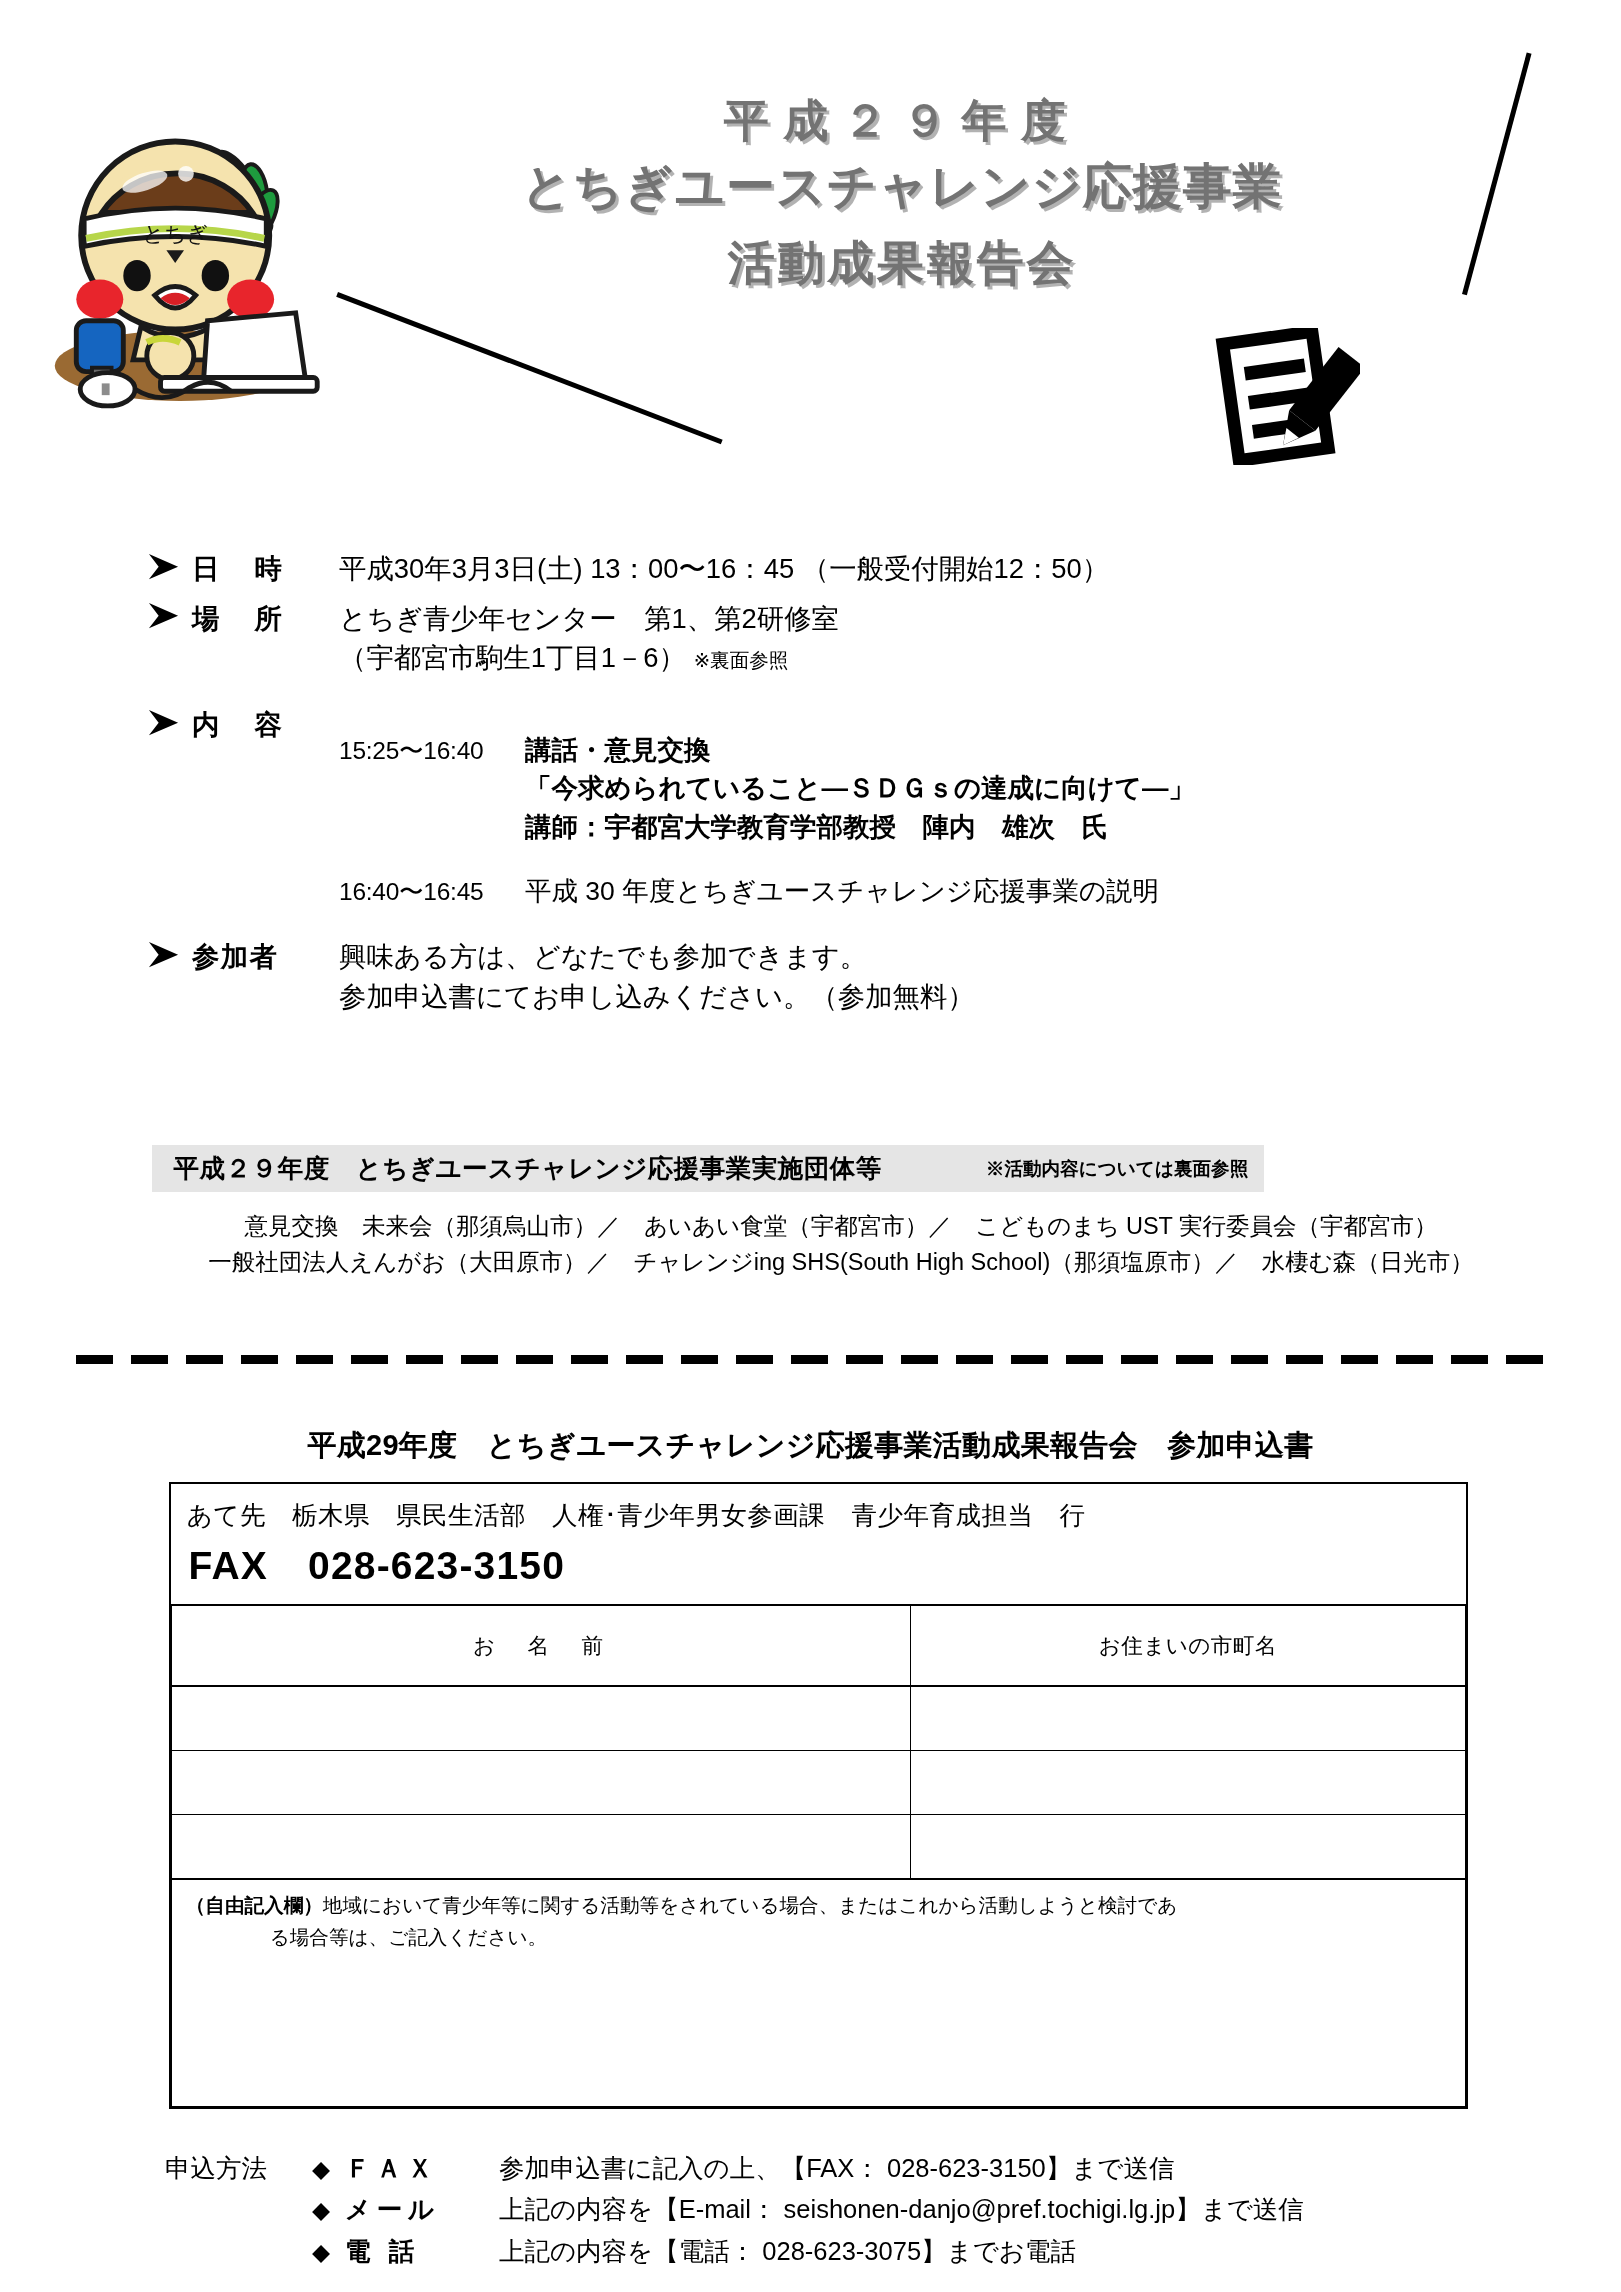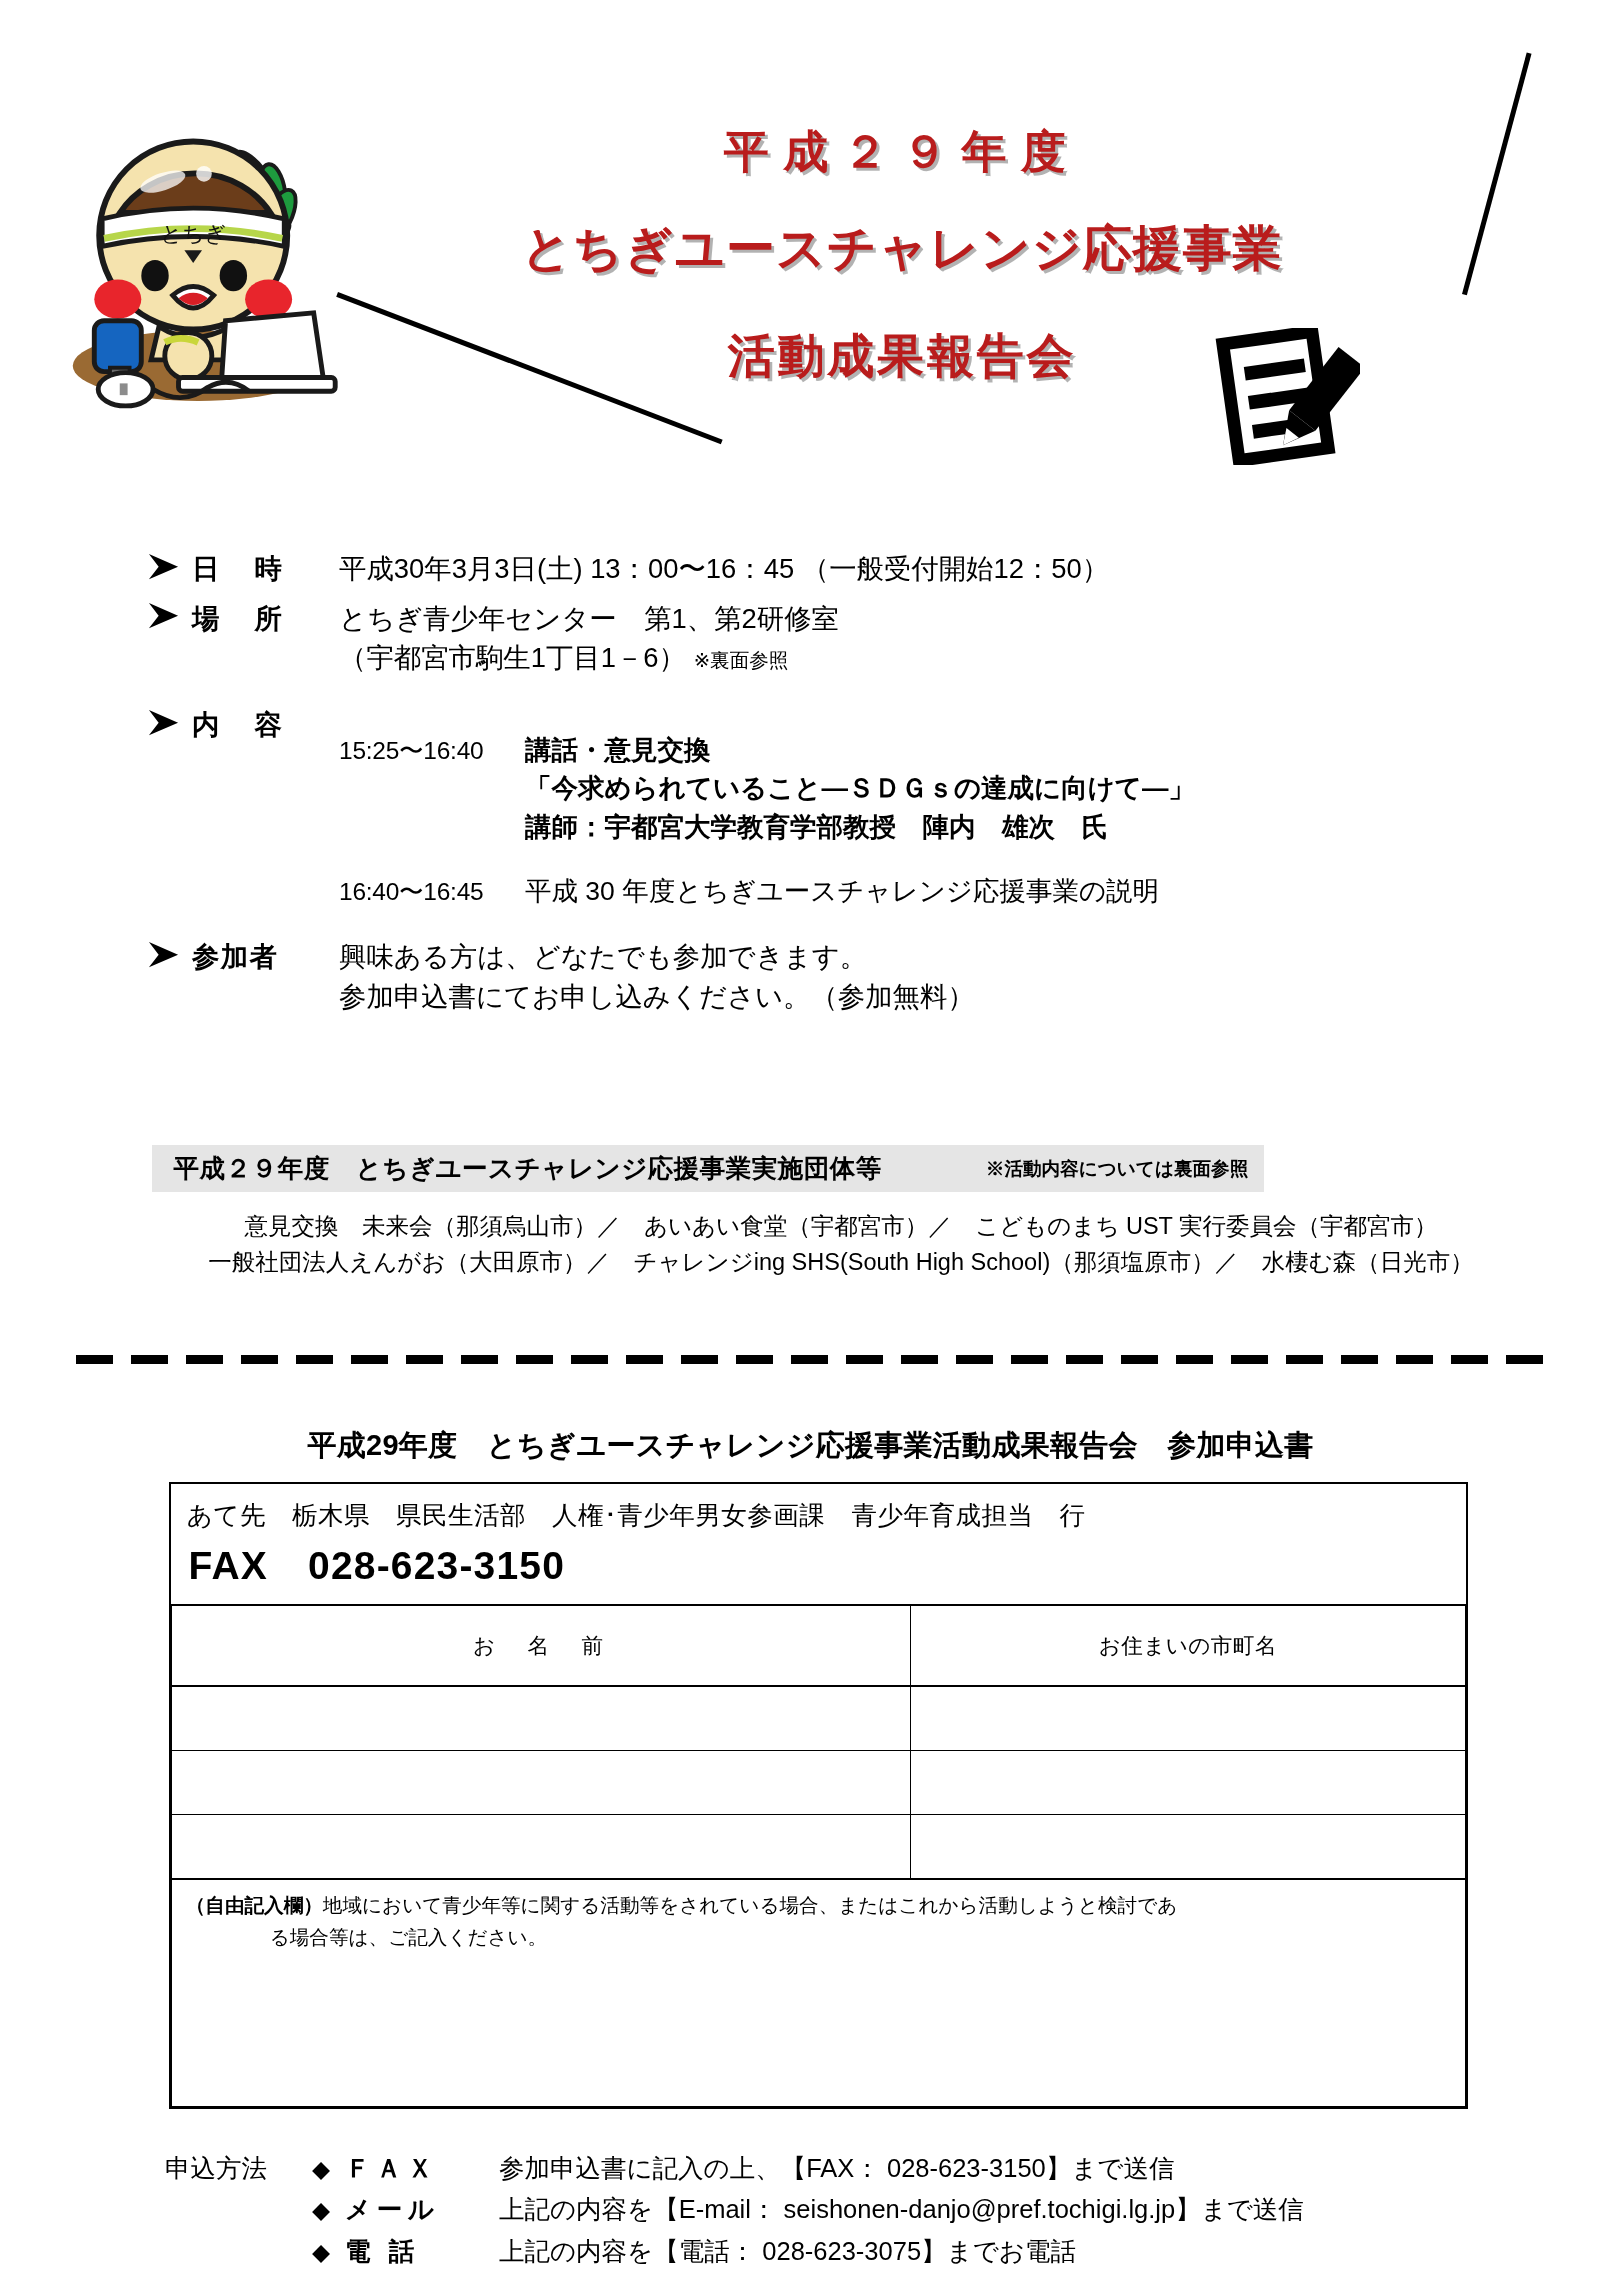--- a/index.html
+++ b/index.html
@@ -9,29 +9,28 @@
     color:#000;
   }
   .page{position:relative;width:1621px;height:2293px;}
 
   
   .diag{position:absolute;background:#000;transform-origin:0 0;}
   #diag-left{left:338px;top:292px;width:412px;height:4.9px;transform:rotate(21deg);}
   #diag-right{left:1462px;top:294px;width:250px;height:4.9px;transform:rotate(-75deg);}
 
   
-  .mascot{position:absolute;left:61px;top:103px;width:284px;height:314px;}
+  .mascot{position:absolute;left:43px;top:103px;width:284px;height:314px;}
 
   
   .title-block{position:absolute;left:412px;top:93px;width:980px;text-align:center;}
   .t-line{
-    color:#b91c1c;font-weight:bold;letter-spacing:.06em;white-space:nowrap;
+    color:#737373;font-weight:bold;letter-spacing:.06em;white-space:nowrap;
     text-shadow:2.9px 2.9px 0 rgba(0,0,0,.30);
     font-family:"DejaVu Sans","Liberation Sans",sans-serif;
-    margin-top:31px;
   }
   #title-year{font-size:45px;line-height:1.25;letter-spacing:.32em;}
   #title-main{font-size:49px;line-height:1.55;letter-spacing:.02em;}
   #title-sub{font-size:47px;line-height:1.6;letter-spacing:.06em;}
 
   
   .doc-icon{position:absolute;left:1213px;top:328px;width:147px;height:137px;}
 
   
   .info{position:absolute;left:147px;top:549px;width:1402px;}

